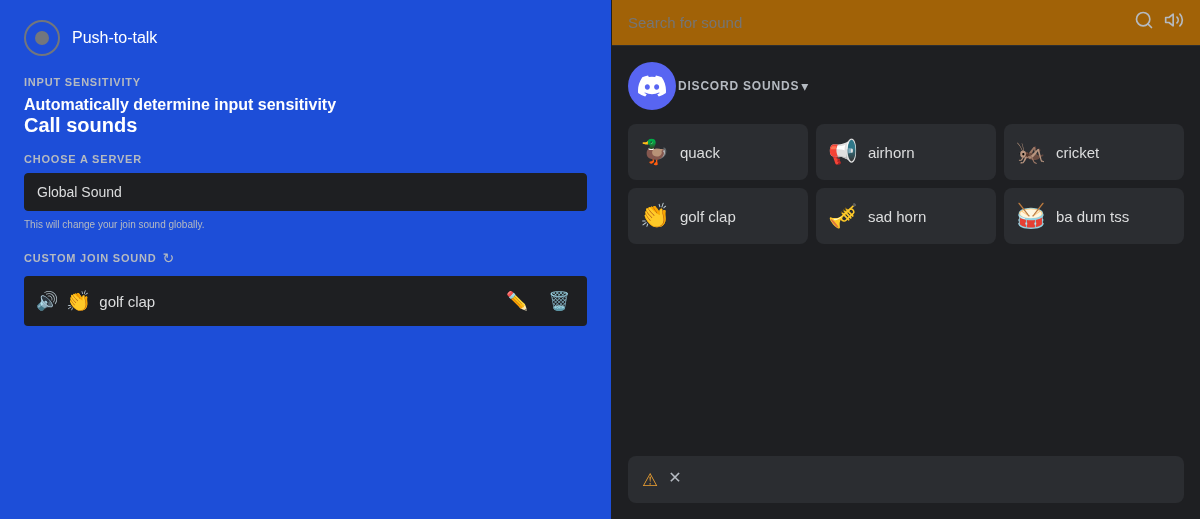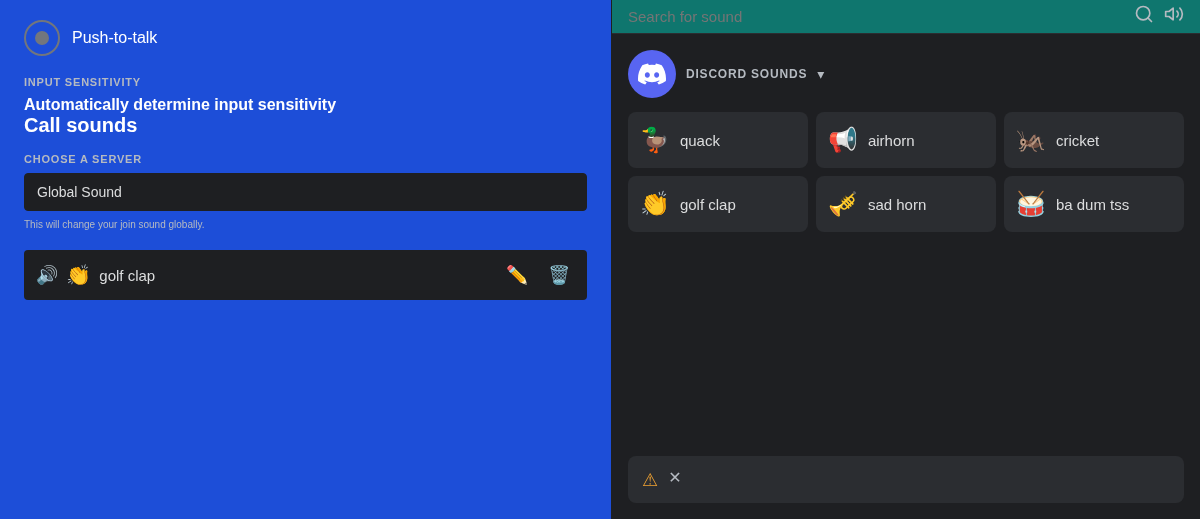--- a/index.html
+++ b/index.html
@@ -193,23 +193,23 @@
       flex: 1;
       background: #1e1f22;
       display: flex;
       flex-direction: column;
       position: relative;
     }
 
     .search-bar {
       display: flex;
       align-items: center;
-      padding: 4px 16px;
+      padding: 10px 16px;
       gap: 10px;
-      background: #0f766e;
+      background: #a16207;
       border-bottom: 1px solid #2b2d31;
     }
 
     .search-input {
       flex: 1;
       background: transparent;
       border: none;
       outline: none;
       color: #dcddde;
       font-size: 15px;
@@ -229,21 +229,21 @@
 
     .sounds-content {
       padding: 16px;
       flex: 1;
       overflow-y: auto;
     }
 
     .discord-sounds-header {
       display: flex;
       align-items: center;
-      gap: 10px;
+      gap: 2px;
       margin-bottom: 14px;
     }
 
     .discord-logo {
       width: 48px;
       height: 48px;
       background: #5865f2;
       border-radius: 50%;
       display: flex;
       align-items: center;
@@ -354,20 +354,24 @@
   <div class="sensitivity-title">Automatically determine input sensitivity</div>
 
   <div class="call-sounds-title">Call sounds</div>
 
   <div class="choose-server-label">CHOOSE A SERVER</div>
   <select class="server-select">
     <option>Global Sound</option>
   </select>
   <div class="server-hint">This will change your join sound globally.</div>
 
+  <div class="custom-join-row">
+    <span class="custom-join-label">CUSTOM JOIN SOUND</span>
+    <span class="custom-join-icon">↻</span>
+  </div>
 
   <div class="sound-row">
     <div class="sound-row-left">
       <span class="sound-row-icon">🔊</span>
       <span class="sound-row-emoji">👏</span>
       <span class="sound-row-name">golf clap</span>
     </div>
     <div class="sound-row-actions">
       <button class="action-btn">✏️</button>
       <button class="action-btn delete">🗑️</button>

